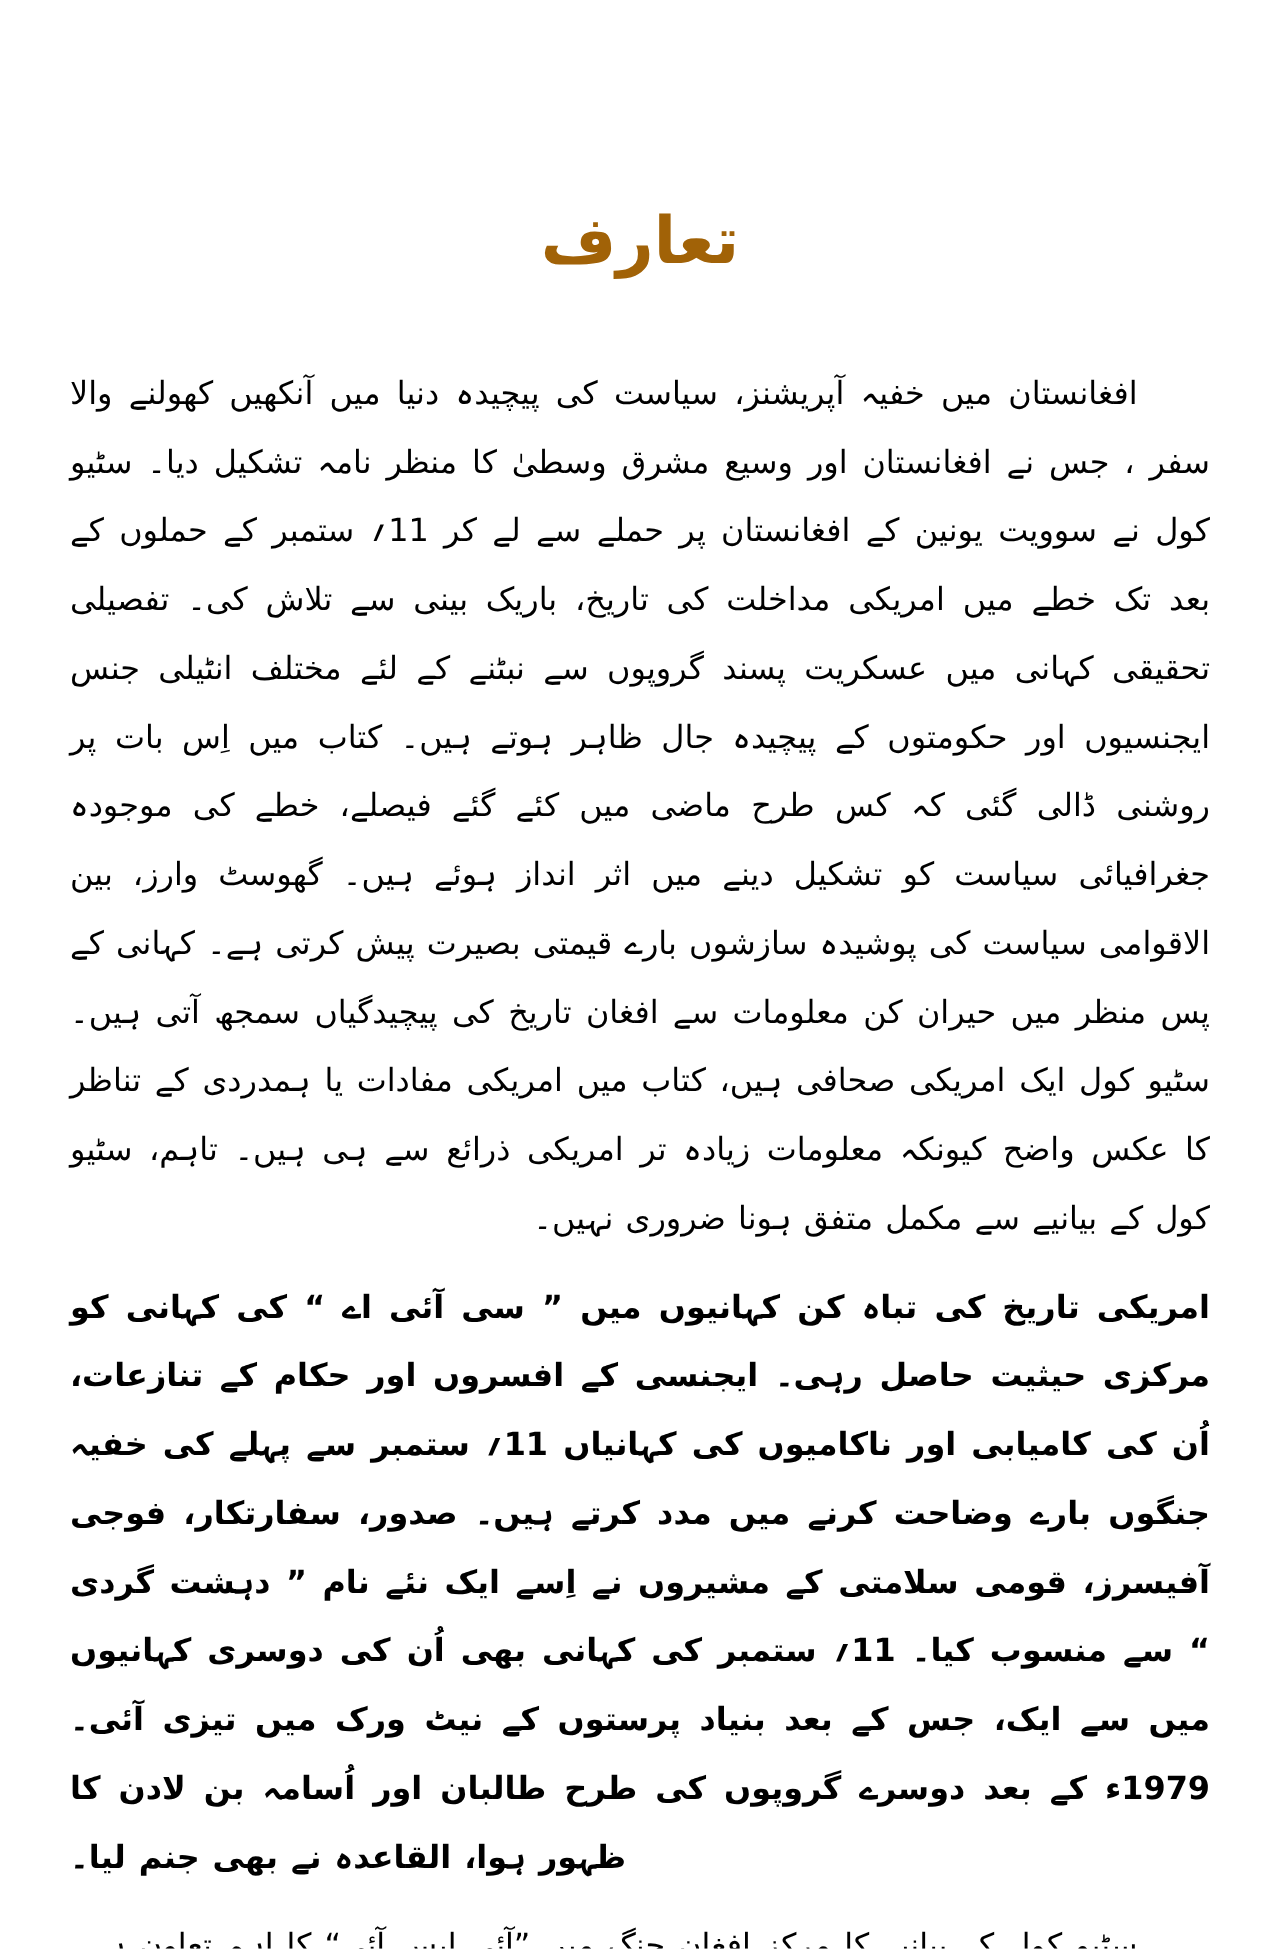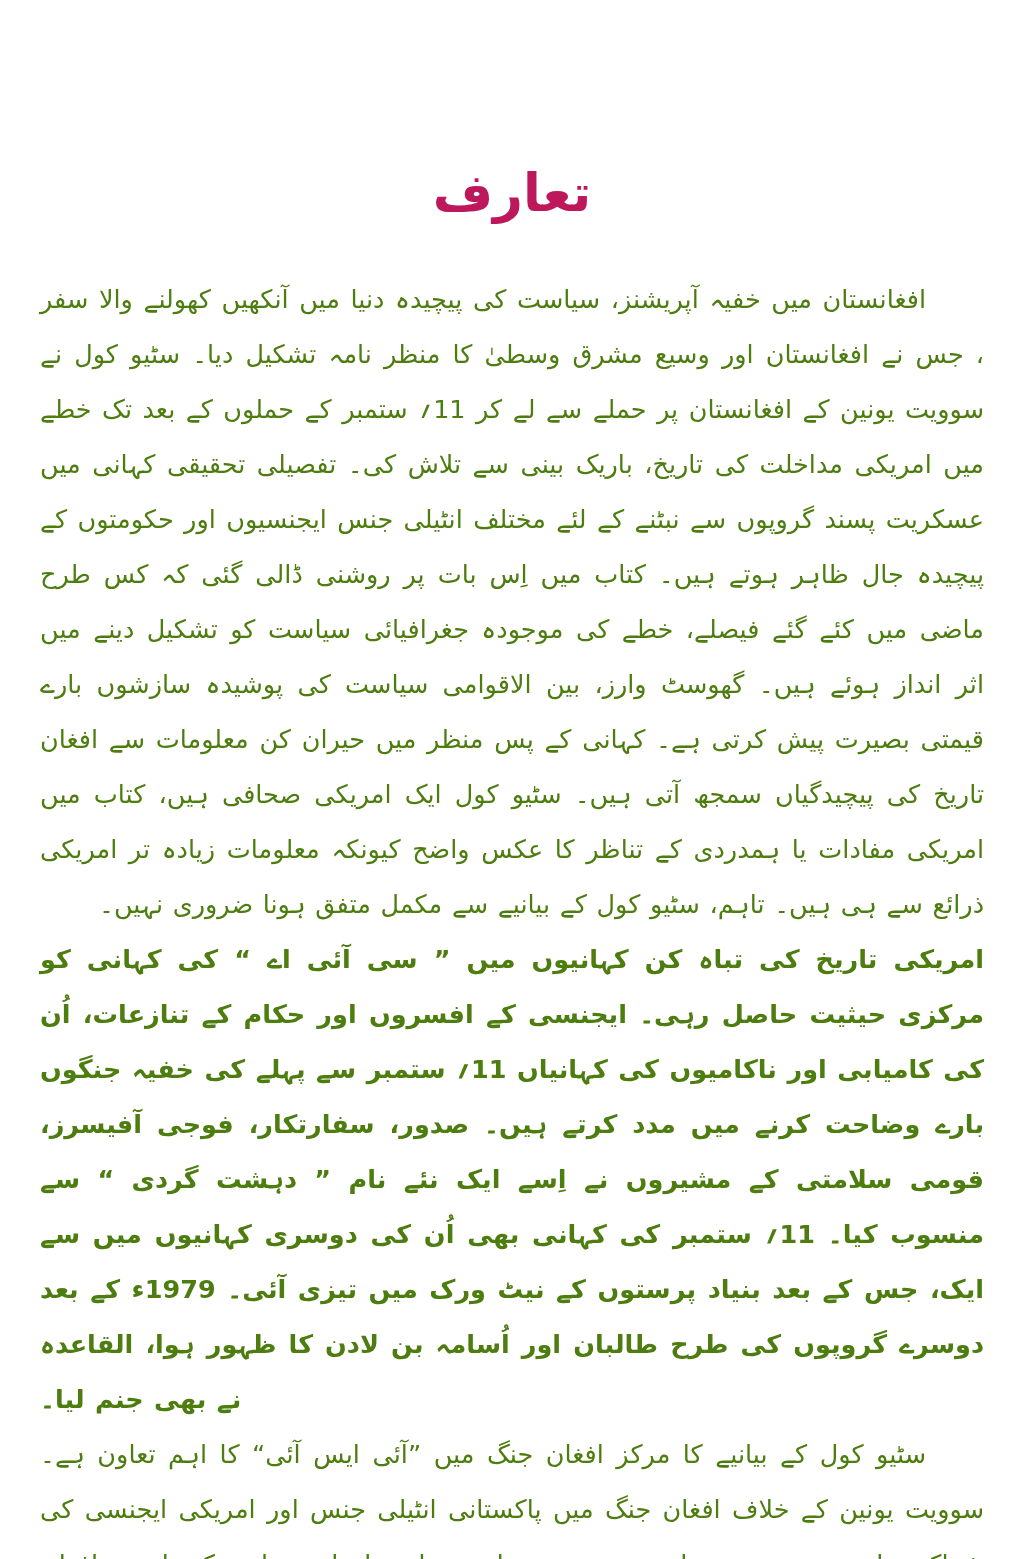--- a/index.html
+++ b/index.html
@@ -20,45 +20,45 @@
 
   .page-title {
     position: absolute;
     top: 132px;
     left: 0;
     right: 0;
     text-align: center;
     font-family: "DejaVu Sans", "Liberation Sans", sans-serif;
     font-size: 52px;
     font-weight: 700;
-    color: #be185d;
+    color: #a16207;
     line-height: 1.0;
     direction: rtl;
     unicode-bidi: isolate;
   }
 
   .body-wrap {
     position: absolute;
     top: 272px;
     right: 40px;
     left: 40px;
     direction: rtl;
   }
 
   .para {
     font-family: "DejaVu Sans", "Liberation Sans", sans-serif;
     font-size: 25.5px;
     line-height: 55px;
-    color: #4d7c0f;
+    color: #000000;
     text-align: justify;
     text-justify: inter-word;
     text-align-last: right;
     direction: rtl;
     unicode-bidi: isolate;
-    margin: 0;
+    margin: 16px;
     padding: 0;
     word-spacing: 0.06em;
   }
 
   .para + .para {
     margin-top: 0;
   }
 
   .para.indent {
     text-indent: 58px;

